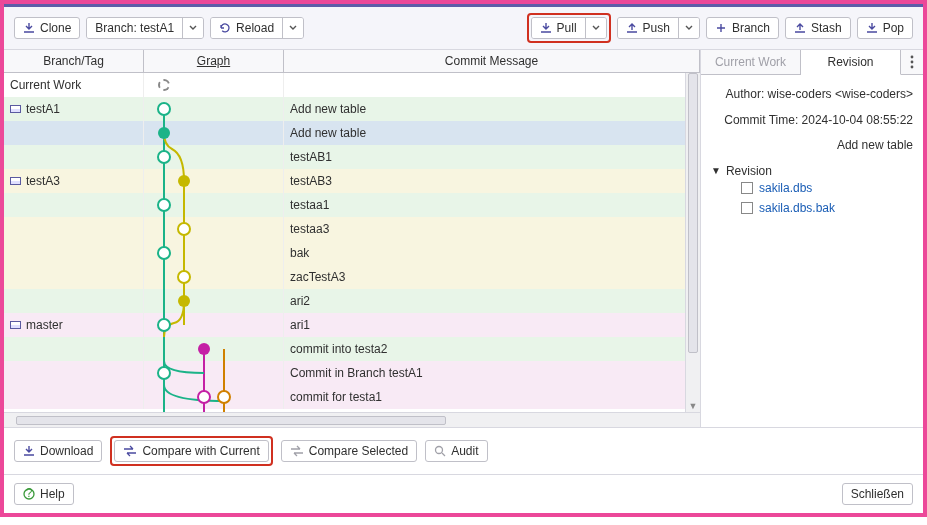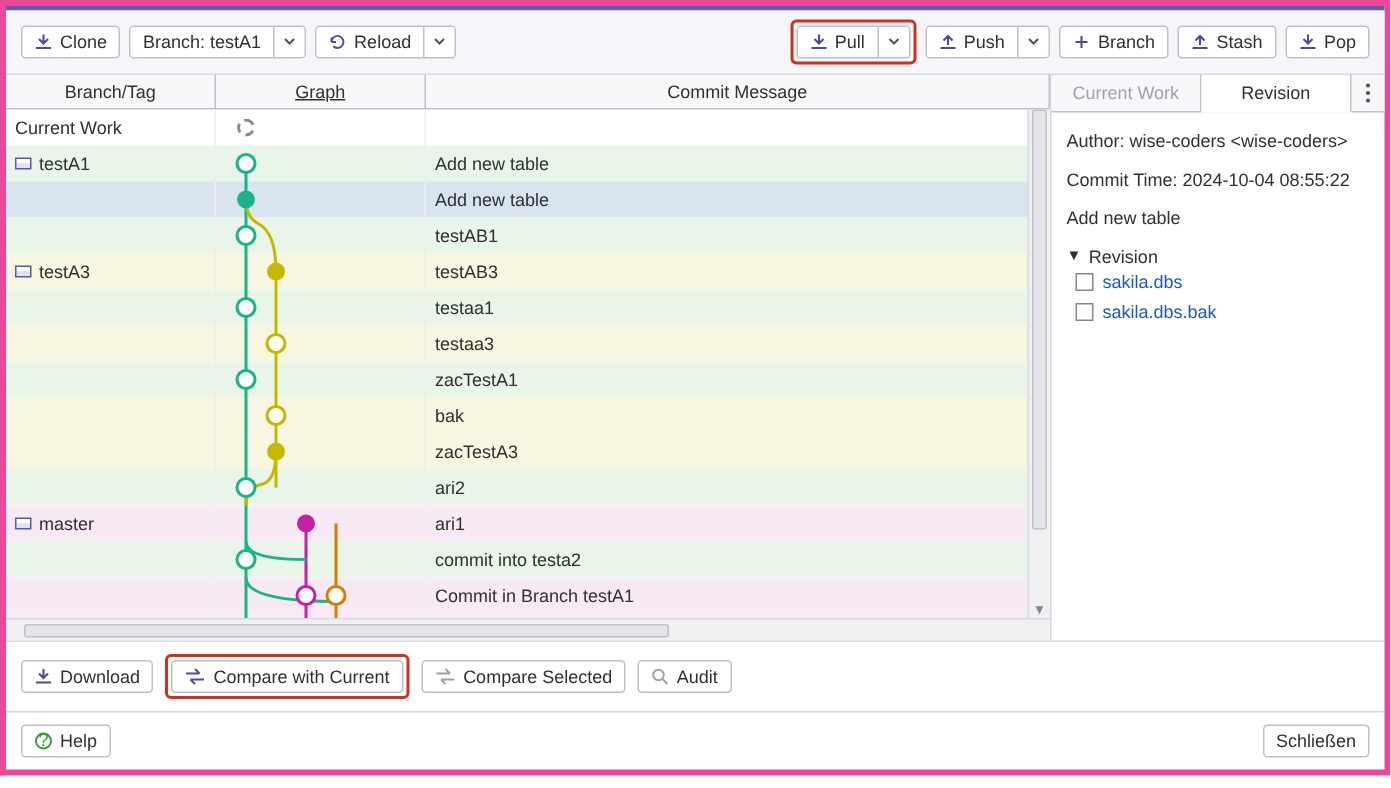--- a/index.html
+++ b/index.html
@@ -59,25 +59,25 @@
 
   .scrollbar-h{height:15px;border-top:1px solid var(--border-light);background:#f0f0f2;display:flex;align-items:center;padding:0 12px;}
   .scrollbar-h .thumb{height:9px;width:430px;border:1px solid var(--border);background:#e4e4ea;border-radius:2px;}
 
   .right-pane{width:222px;display:flex;flex-direction:column;}
   .rtabs{display:flex;background:var(--header-bg);border-bottom:1px solid var(--border);}
   .rtab{flex:1;text-align:center;padding:5px 4px;border-right:1px solid var(--border);cursor:pointer;}
   .rtab.inactive{color:var(--faded);}
   .rtab.active{background:#fff;border-bottom:1px solid #fff;margin-bottom:-1px;}
   .kebab{width:22px;display:flex;align-items:center;justify-content:center;cursor:pointer;}
-  .rbody{flex:1;padding:8px 10px;overflow:auto;}
+  .rbody{flex:1;padding:8px 10px;overflow:auto;text-align:right;}
   .rbody p{margin:4px 0 10px 0;line-height:1.3;}
   .tree summary{cursor:pointer;list-style:none;display:flex;align-items:center;}
   .tree summary::before{content:"▼";font-size:10px;margin-right:5px;}
-  .tree .file{display:flex;align-items:center;margin-left:6px;padding:3px 0;gap:6px;}
+  .tree .file{display:flex;align-items:center;margin-left:30px;padding:3px 0;gap:6px;}
   .chk{width:12px;height:12px;border:1px solid #888;}
 
   .footer1{display:flex;align-items:center;gap:8px;padding:8px 10px;border-top:1px solid var(--border-light);}
   .btn.disabled{color:var(--faded);cursor:default;}
   .btn.disabled svg *{stroke:var(--faded);fill:none;}
   .footer2{display:flex;align-items:center;padding:8px 10px;border-top:1px solid var(--border-light);}
 
   svg{display:block;}
   a.link{color:var(--link);text-decoration:none;}
 
@@ -214,25 +214,20 @@
           </div>
           <div class="row bg-green">
             <div class="cell col-bt"></div>
             <div class="cell col-gr"></div>
             <div class="cell col-msg">testaa1</div>
           </div>
           <div class="row bg-yellow">
             <div class="cell col-bt"></div>
             <div class="cell col-gr"></div>
             <div class="cell col-msg">testaa3</div>
-          </div>
-          <div class="row bg-green">
-            <div class="cell col-bt"></div>
-            <div class="cell col-gr"></div>
-            <div class="cell col-msg">zacTestA1</div>
           </div>
           <div class="row bg-yellow">
             <div class="cell col-bt"></div>
             <div class="cell col-gr"></div>
             <div class="cell col-msg">bak</div>
           </div>
           <div class="row bg-yellow">
             <div class="cell col-bt"></div>
             <div class="cell col-gr"></div>
             <div class="cell col-msg">zacTestA3</div>

